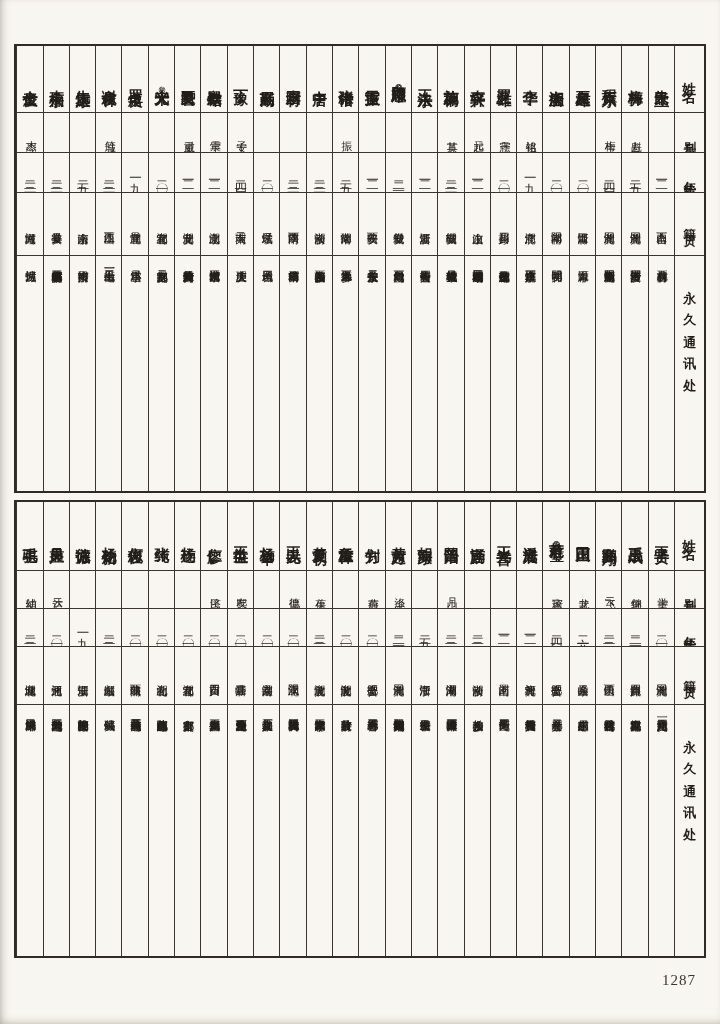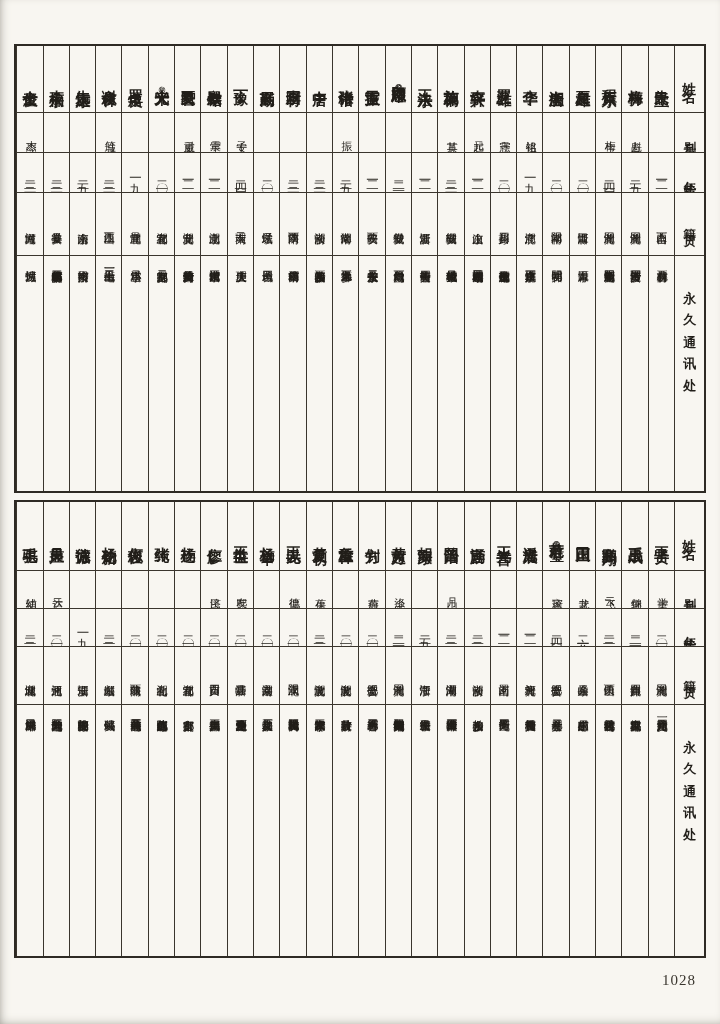--- a/index.html
+++ b/index.html
@@ -396,14 +396,14 @@
       </div>
       <div class="col">
         <div class="cell r1">毛骐</div>
         <div class="cell r2">幼辅</div>
         <div class="cell r3">二三</div>
         <div class="cell r4">湖北麻城</div>
         <div class="cell r5">汉口宋埠潘塘邮局</div>
       </div>
     </div>
 
-  <div id="page-number">1028</div>
+  <div id="page-number">1287</div>
 </div>
 
 </body></html>

